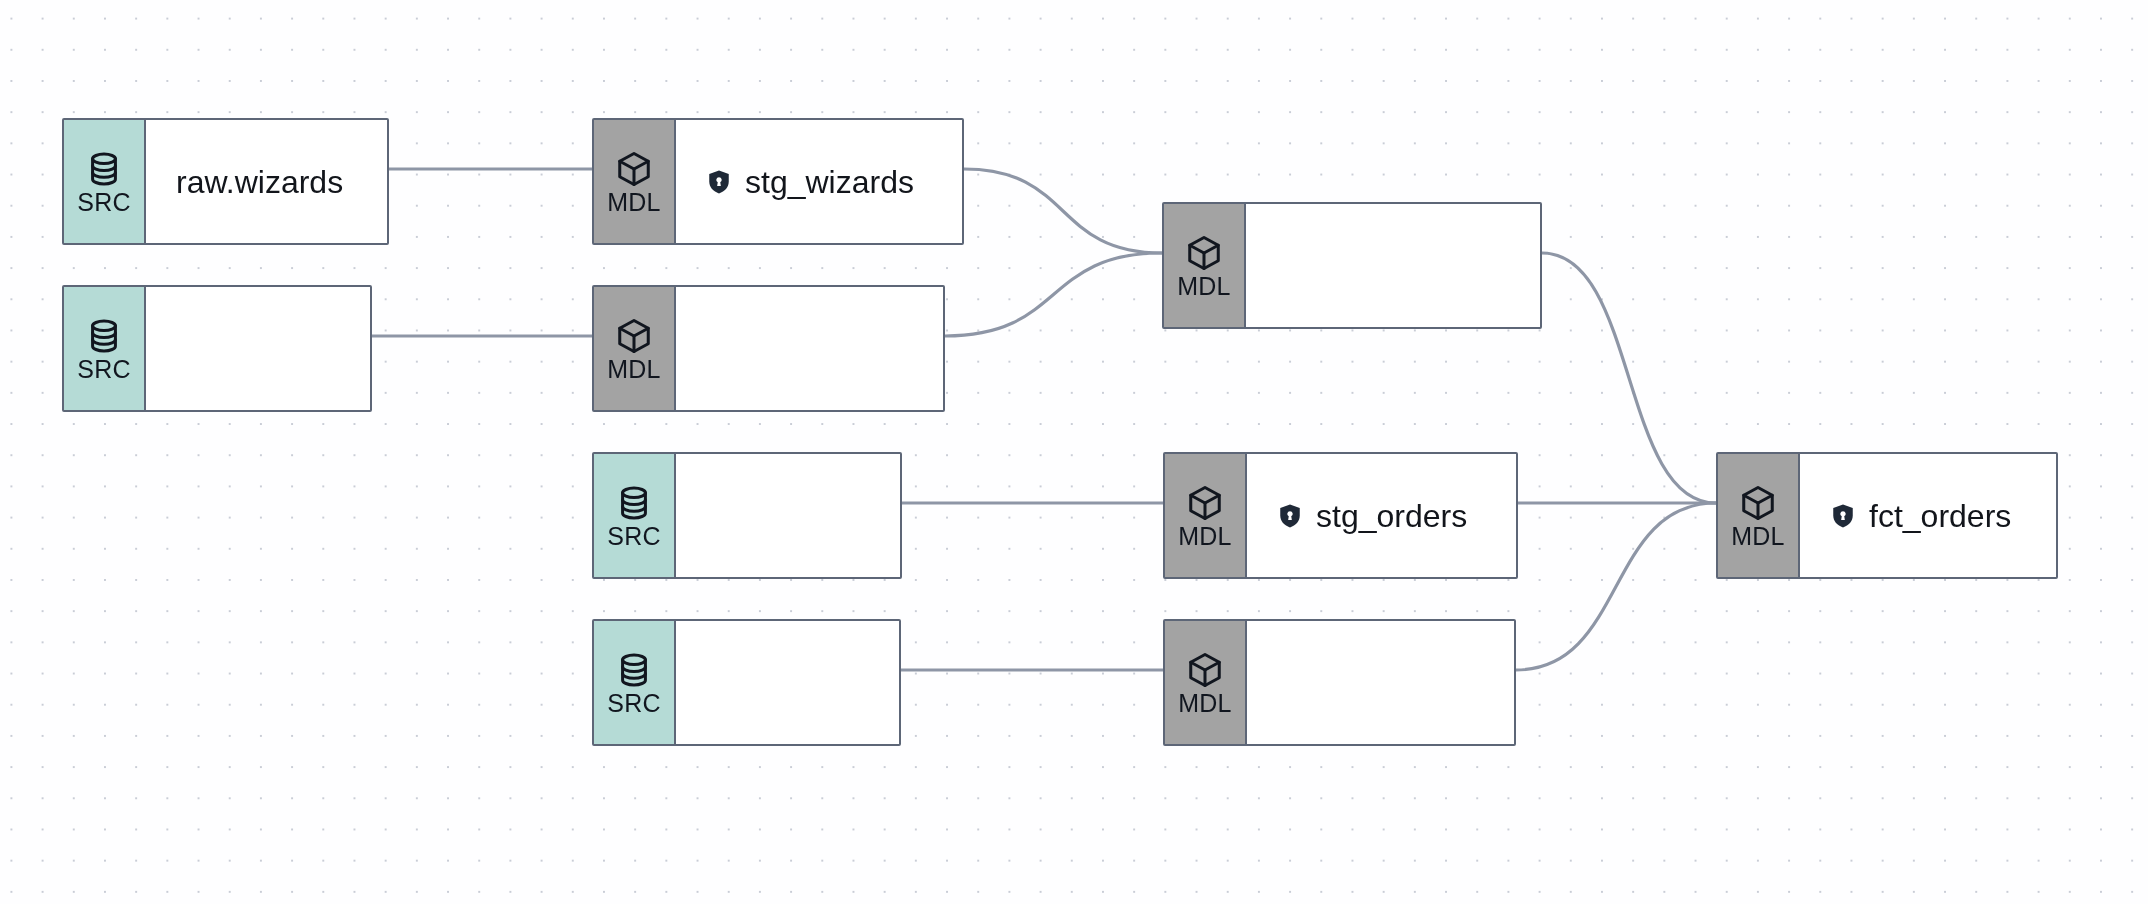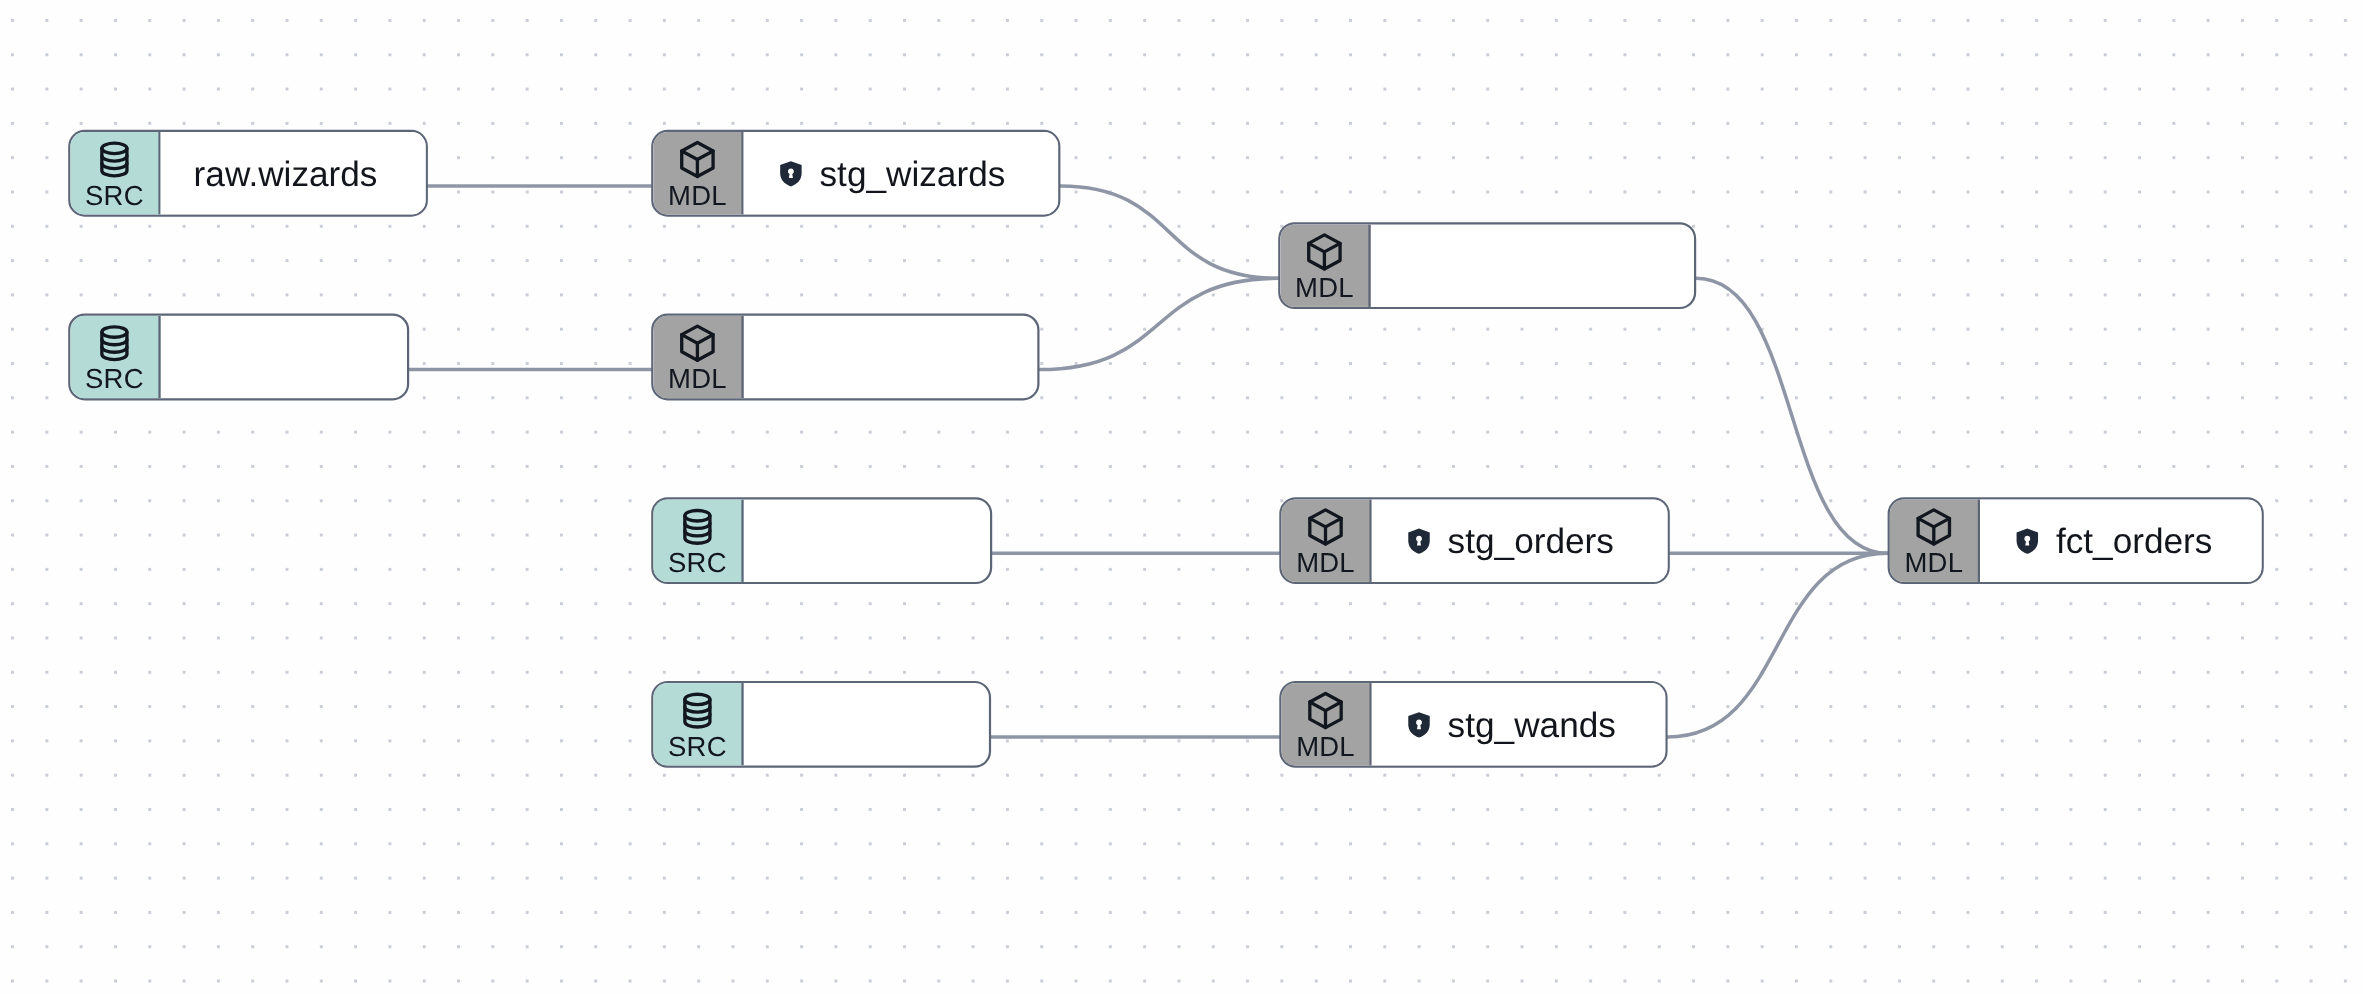--- a/index.html
+++ b/index.html
@@ -38,24 +38,24 @@
     stroke: #8e96a6;
     stroke-width: 3.2;
     stroke-linecap: round;
   }
 
   
   .node {
     position: absolute;
     display: flex;
     align-items: stretch;
-    height: 79px;
+    height: 127px;
     box-sizing: border-box;
     border: 2.4px solid #5d6677;
-    border-radius: 15px;
+    border-radius: 2px;
     background: #ffffff;
     overflow: hidden;
   }
 
   .node-badge {
     width: 82px;
     flex: 0 0 82px;
     box-sizing: border-box;
     border-right: 2.4px solid #5d6677;
     display: flex;
@@ -241,58 +241,49 @@
         <div class="node-badge mdl">
           <span class="badge-icon">
             <svg viewBox="0 0 24 24" width="38" height="38" fill="none" stroke="#11161f" stroke-width="1.9" stroke-linecap="round" stroke-linejoin="round">
               <path d="M12 2.2 21 7.1v9.8L12 21.8 3 16.9V7.1z"></path>
               <path d="M3 7.1 12 12l9-4.9"></path>
               <path d="M12 12v9.8"></path>
             </svg>
           </span>
           <span class="badge-text">MDL</span>
         </div>
+      </div>
+      <div class="node" style="left: 1162px; top: 202px; width: 380px;">
+        <div class="node-badge mdl">
+          <span class="badge-icon">
+            <svg viewBox="0 0 24 24" width="38" height="38" fill="none" stroke="#11161f" stroke-width="1.9" stroke-linecap="round" stroke-linejoin="round">
+              <path d="M12 2.2 21 7.1v9.8L12 21.8 3 16.9V7.1z"></path>
+              <path d="M3 7.1 12 12l9-4.9"></path>
+              <path d="M12 12v9.8"></path>
+            </svg>
+          </span>
+          <span class="badge-text">MDL</span>
+        </div>
+      </div>
+      <div class="node" style="left: 1716px; top: 452px; width: 342px;">
+        <div class="node-badge mdl">
+          <span class="badge-icon">
+            <svg viewBox="0 0 24 24" width="38" height="38" fill="none" stroke="#11161f" stroke-width="1.9" stroke-linecap="round" stroke-linejoin="round">
+              <path d="M12 2.2 21 7.1v9.8L12 21.8 3 16.9V7.1z"></path>
+              <path d="M3 7.1 12 12l9-4.9"></path>
+              <path d="M12 12v9.8"></path>
+            </svg>
+          </span>
+          <span class="badge-text">MDL</span>
+        </div>
         <div class="node-body">
           <span class="lock-icon">
             <svg viewBox="0 0 24 24" width="26" height="26">
               <path d="M12 1.4 21 4.6v7.0c0 5.3-3.7 9.3-9 11.0-5.3-1.7-9-5.7-9-11.0V4.6z" fill="#1f2937"></path>
               <path d="M12 7.5a2.5 2.5 0 0 0-1.15 4.72l-.55 3.38h3.4l-.55-3.38A2.5 2.5 0 0 0 12 7.5z" fill="#ffffff"></path>
             </svg>
           </span>
-          <span class="node-label">stg_wands</span>
-        </div>
-      </div>
-      <div class="node" style="left: 1162px; top: 202px; width: 380px;">
-        <div class="node-badge mdl">
-          <span class="badge-icon">
-            <svg viewBox="0 0 24 24" width="38" height="38" fill="none" stroke="#11161f" stroke-width="1.9" stroke-linecap="round" stroke-linejoin="round">
-              <path d="M12 2.2 21 7.1v9.8L12 21.8 3 16.9V7.1z"></path>
-              <path d="M3 7.1 12 12l9-4.9"></path>
-              <path d="M12 12v9.8"></path>
-            </svg>
-          </span>
-          <span class="badge-text">MDL</span>
-        </div>
-      </div>
-      <div class="node" style="left: 1716px; top: 452px; width: 342px;">
-        <div class="node-badge mdl">
-          <span class="badge-icon">
-            <svg viewBox="0 0 24 24" width="38" height="38" fill="none" stroke="#11161f" stroke-width="1.9" stroke-linecap="round" stroke-linejoin="round">
-              <path d="M12 2.2 21 7.1v9.8L12 21.8 3 16.9V7.1z"></path>
-              <path d="M3 7.1 12 12l9-4.9"></path>
-              <path d="M12 12v9.8"></path>
-            </svg>
-          </span>
-          <span class="badge-text">MDL</span>
-        </div>
-        <div class="node-body">
-          <span class="lock-icon">
-            <svg viewBox="0 0 24 24" width="26" height="26">
-              <path d="M12 1.4 21 4.6v7.0c0 5.3-3.7 9.3-9 11.0-5.3-1.7-9-5.7-9-11.0V4.6z" fill="#1f2937"></path>
-              <path d="M12 7.5a2.5 2.5 0 0 0-1.15 4.72l-.55 3.38h3.4l-.55-3.38A2.5 2.5 0 0 0 12 7.5z" fill="#ffffff"></path>
-            </svg>
-          </span>
           <span class="node-label">fct_orders</span>
         </div>
       </div>
     </div>
 
 </div>
 
 </body></html>

